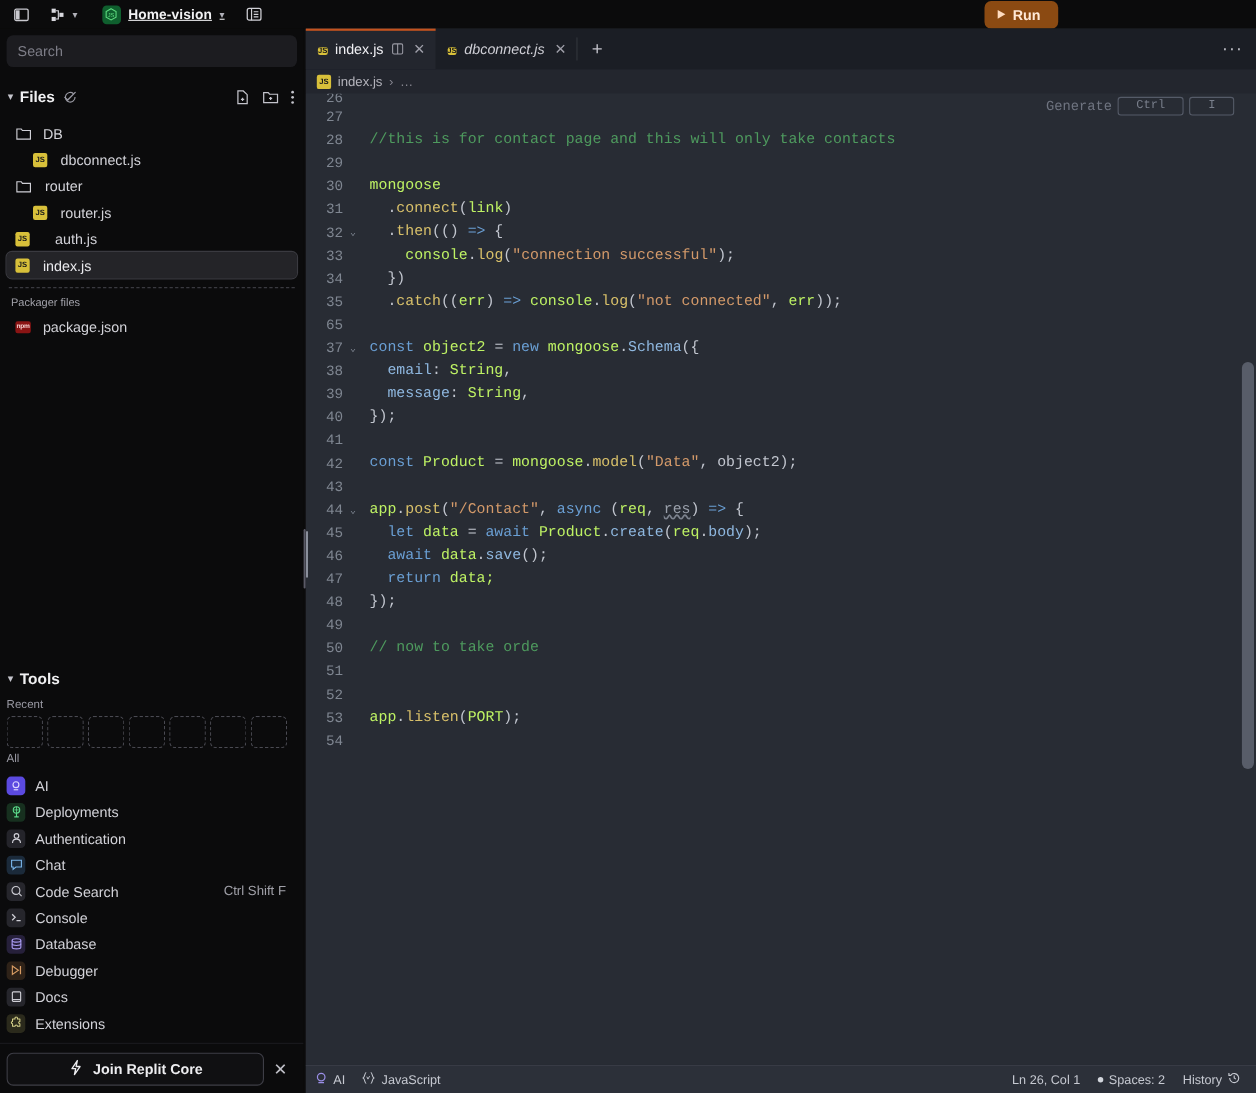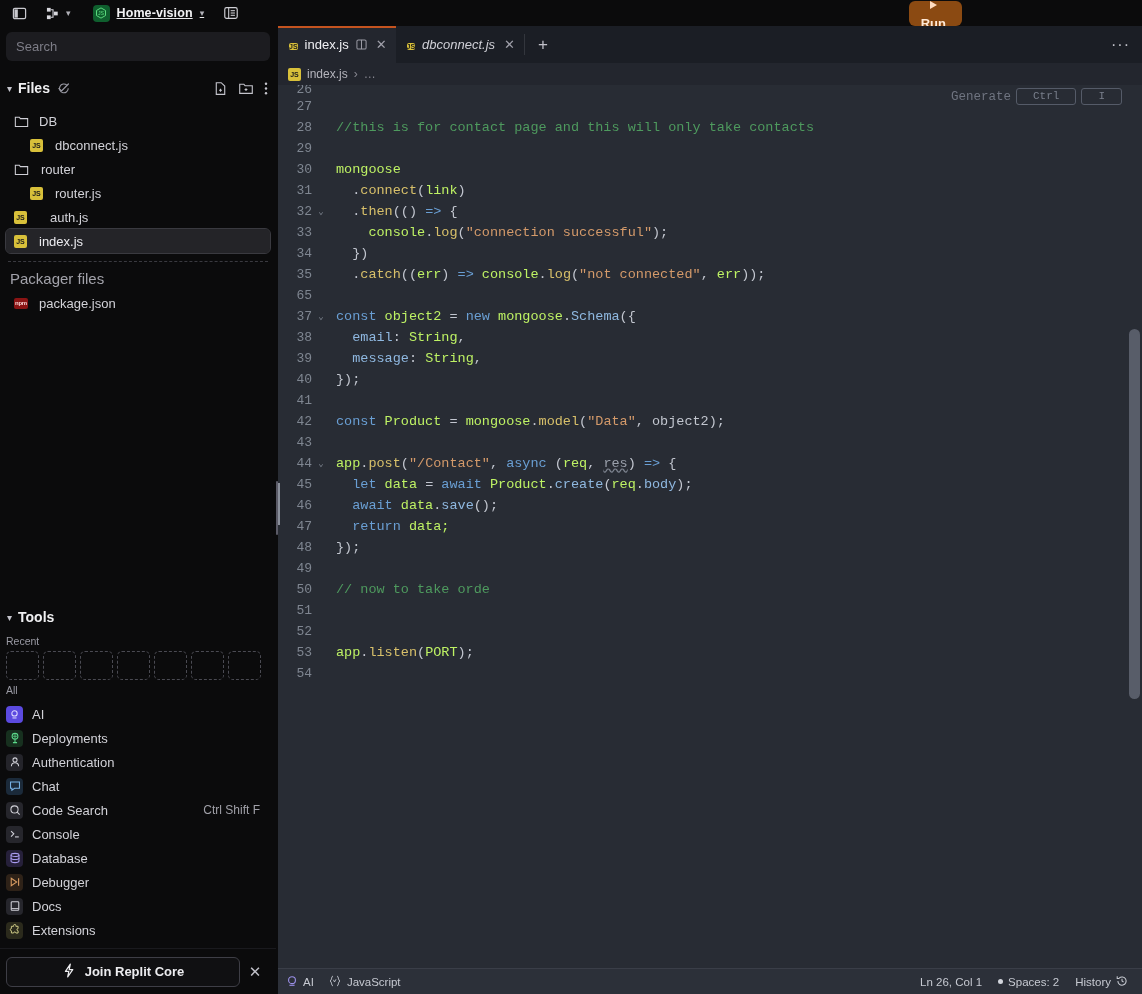--- a/index.html
+++ b/index.html
@@ -28,21 +28,20 @@
     display: flex; align-items: center; justify-content: center;
   }
   #proj-name { font-size: 12.5px; color: #f2f2f4; font-weight: 600; letter-spacing: .1px; }
   .chev { color: #b0b0b8; font-size: 9px; }
   #tb-right { margin-left: auto; display: flex; align-items: center; padding-right: 180px; }
   #run-btn {
     background: #8b4a12; color: #ffe9d6; border: none; border-radius: 6px;
     height: 25px; padding: 0 16px 0 12px; font-size: 13px; font-weight: 600;
     display: flex; align-items: center; gap: 7px; cursor: pointer;
     font-family: "Liberation Sans", sans-serif;
-    flex-direction: column;
   }
   #run-btn .tri {
     width: 0; height: 0; border-left: 7px solid #ffdcc0;
     border-top: 4.5px solid transparent; border-bottom: 4.5px solid transparent;
   }
 
   
   #sidebar {
     position: absolute; left: 0; top: 26px; width: 276px; height: 968px;
     background: #0b0b0c; display: flex; flex-direction: column;
@@ -80,21 +79,21 @@
     width: 13px; height: 13px; border-radius: 2px; background: #d8c03a;
     color: #1b1b1b; font-size: 7px; font-weight: 700; line-height: 13px;
     text-align: center; font-family: "Liberation Sans", sans-serif;
   }
   .json-badge {
     width: 14px; height: 11px; border-radius: 2px; background: #8a1414;
     color: #f5d0d0; font-size: 6px; font-weight: 700; line-height: 11px;
     text-align: center; letter-spacing: -.3px;
   }
   #divider { border-top: 1px dashed #3a3a40; margin: 8px 8px 0 8px; }
-  #packager-label { font-size: 15px; color: #a2a2aa; padding: 8px 0 4px 10px; }
+  #packager-label { font-size: 10px; color: #a2a2aa; padding: 8px 0 4px 10px; }
 
   
   #tools-wrap { margin-top: auto; }
   #tools-header { display: flex; align-items: center; height: 28px; padding-left: 7px; }
   #tools-header .caret { color: #c4c4cc; font-size: 10px; margin-right: 6px; }
   #tools-title { font-size: 14px; font-weight: 700; color: #f0f0f2; }
   .sub-label { font-size: 10.5px; color: #9a9aa4; padding-left: 6px; margin-top: 4px; }
   #recent-row { display: flex; gap: 4px; padding: 4px 6px 0 6px; }
   .recent-slot {
     width: 33px; height: 29px; border: 1px dashed #4a4a52; border-radius: 5px;

